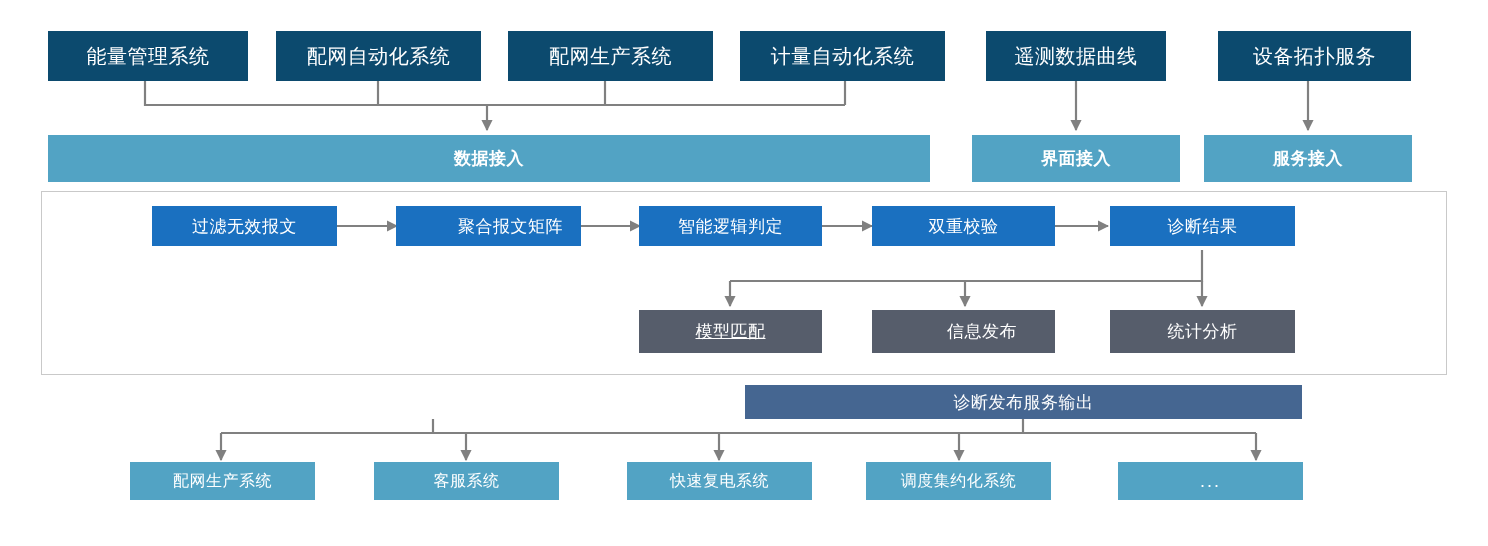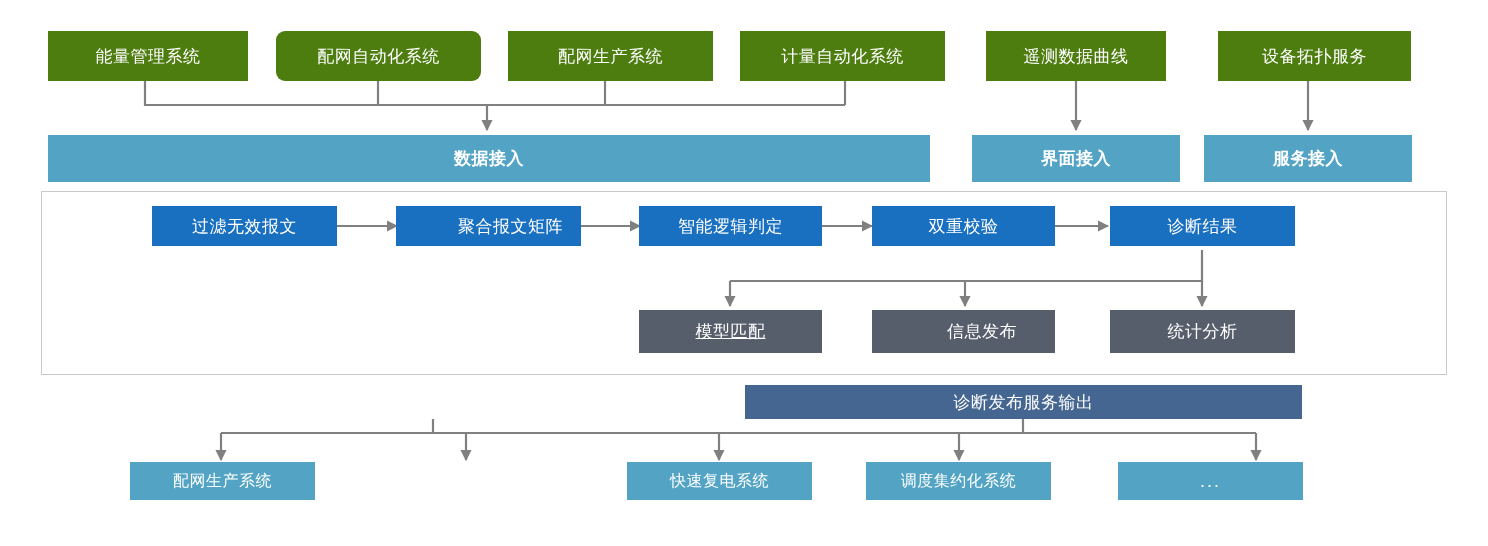--- a/index.html
+++ b/index.html
@@ -25,21 +25,21 @@
     display:flex;
     align-items:center;
     justify-content:center;
     color:#ffffff;
     text-align:center;
     letter-spacing:0.5px;
     box-sizing:border-box;
     line-height:1;
     white-space:nowrap;
   }
-  .n-source{ background:#4d7c0f; font-size:17px; }
+  .n-source{ background:#0c4a6e; font-size:20px; }
   .n-access{ background:#52a3c4; font-size:17px;font-weight:bold; }
   .n-stage{  background:#1a70c0; font-size:17px; }
   .n-sub{    background:#565d6b; font-size:17px; }
   .n-output{ background:#456691; font-size:17px; }
   .n-consumer{ background:#52a3c4; font-size:16px; }
   .n-consumer.ellipsis{ font-size:18px; letter-spacing:2px; }
   #pipeline-frame{
     position:absolute;
     left:41px; top:191px;
     width:1406px; height:184px;
@@ -88,21 +88,21 @@
       <path d="M 719 433 L 719 460" marker-end="url(#arrow)"></path>
 
       <path d="M 1023 419 L 1023 433 L 719 433"></path>
       <path d="M 1023 433 L 1256 433"></path>
       <path d="M 959 433 L 959 460" marker-end="url(#arrow)"></path>
       <path d="M 1256 433 L 1256 460" marker-end="url(#arrow)"></path>
     </g>
   </svg>
 
   <div class="node n-source" style="left:48px;  top:31px; width:200px; height:50px;">能量管理系统</div>
-  <div class="node n-source" style="left:276px; top:31px; width:205px; height:50px;border-radius:9px;">配网自动化系统</div>
+  <div class="node n-source" style="left:276px; top:31px; width:205px; height:50px;">配网自动化系统</div>
   <div class="node n-source" style="left:508px; top:31px; width:205px; height:50px;">配网生产系统</div>
   <div class="node n-source" style="left:740px; top:31px; width:205px; height:50px;">计量自动化系统</div>
   <div class="node n-source" style="left:986px; top:31px; width:180px; height:50px;">遥测数据曲线</div>
   <div class="node n-source" style="left:1218px; top:31px; width:193px; height:50px;">设备拓扑服务</div>
 
   <div class="node n-access" style="left:48px;  top:135px; width:882px; height:47px;">数据接入</div>
   <div class="node n-access" style="left:972px; top:135px; width:208px; height:47px;">界面接入</div>
   <div class="node n-access" style="left:1204px; top:135px; width:208px; height:47px;">服务接入</div>
 
   <div id="pipeline-frame"></div>
@@ -113,17 +113,18 @@
   <div class="node n-stage" style="left:872px;  top:206px; width:183px; height:40px;">双重校验</div>
   <div class="node n-stage" style="left:1110px; top:206px; width:185px; height:40px;">诊断结果</div>
 
   <div class="node n-sub" style="left:639px;  top:310px; width:183px; height:43px;text-decoration:underline;">模型匹配</div>
   <div class="node n-sub" style="left:872px;  top:310px; width:183px; height:43px;padding-left:37px;">信息发布</div>
   <div class="node n-sub" style="left:1110px; top:310px; width:185px; height:43px;">统计分析</div>
 
   <div class="node n-output" style="left:745px; top:385px; width:557px; height:34px;">诊断发布服务输出</div>
 
   <div class="node n-consumer" style="left:130px;  top:462px; width:185px; height:38px;">配网生产系统</div>
+  <div class="node n-consumer" style="left:374px;  top:462px; width:185px; height:38px;">客服系统</div>
   <div class="node n-consumer" style="left:627px;  top:462px; width:185px; height:38px;">快速复电系统</div>
   <div class="node n-consumer" style="left:866px;  top:462px; width:185px; height:38px;">调度集约化系统</div>
   <div class="node n-consumer ellipsis" style="left:1118px; top:462px; width:185px; height:38px;">...</div>
 
 </div>
 
 </body></html>

